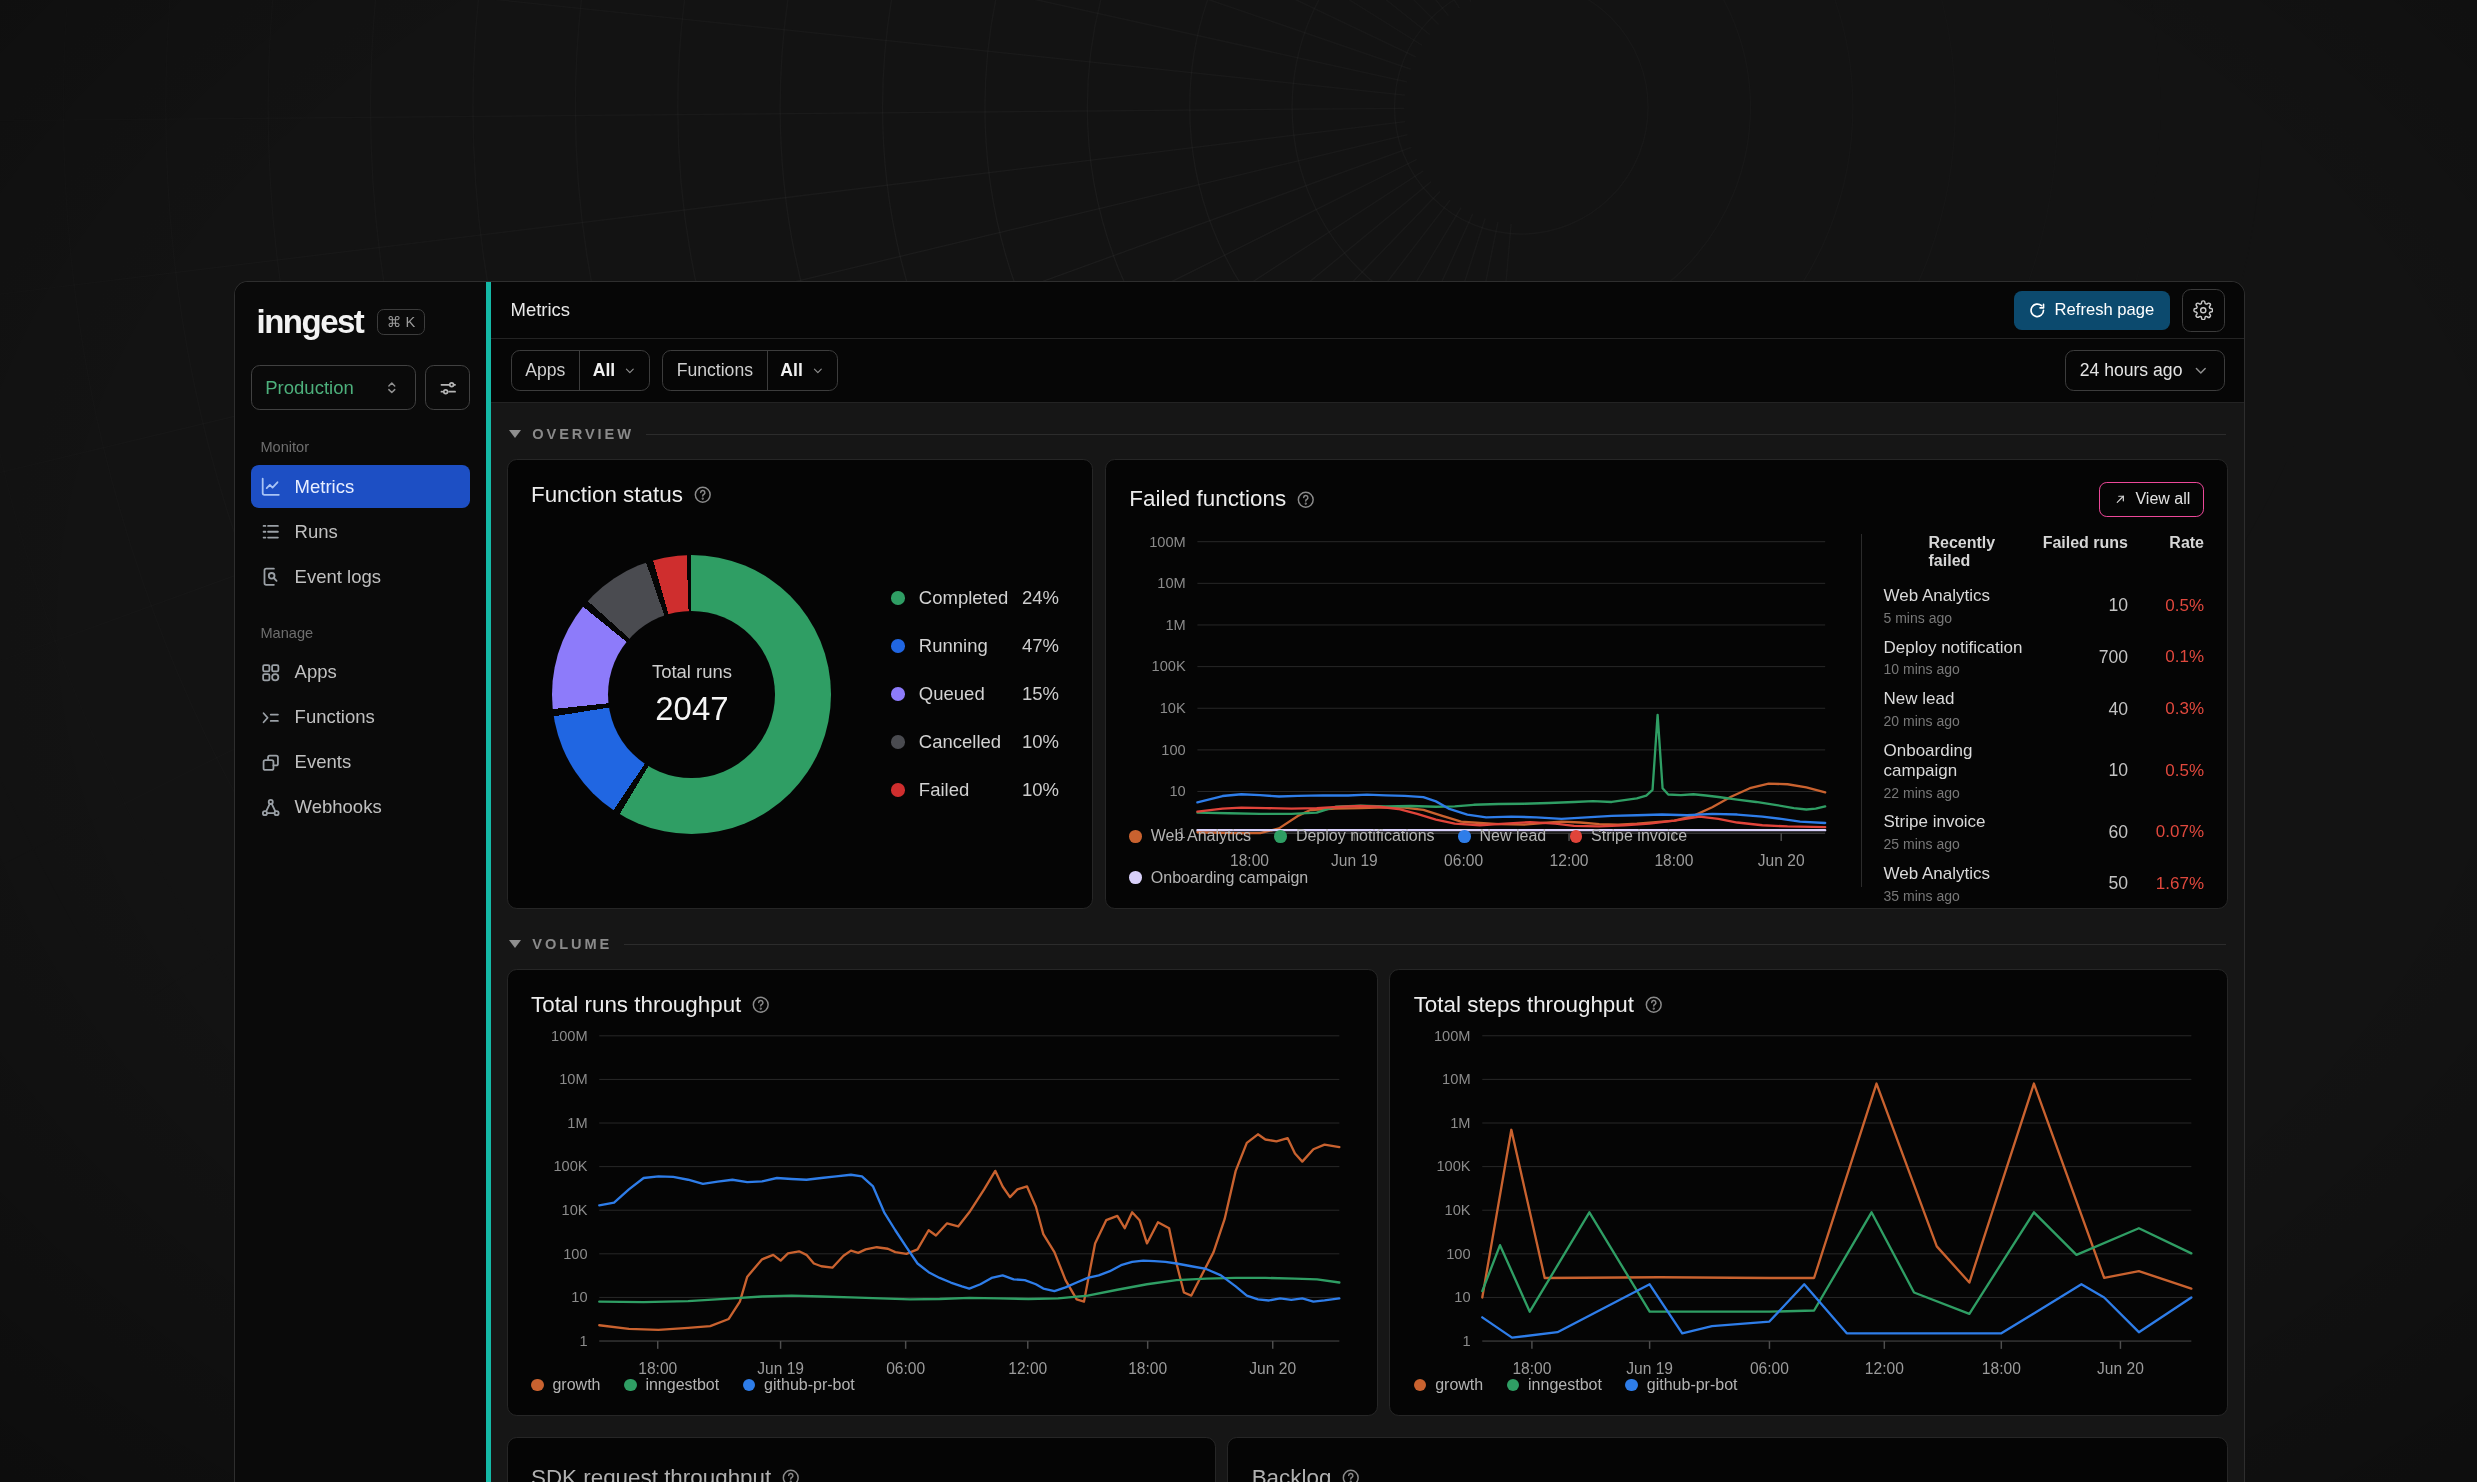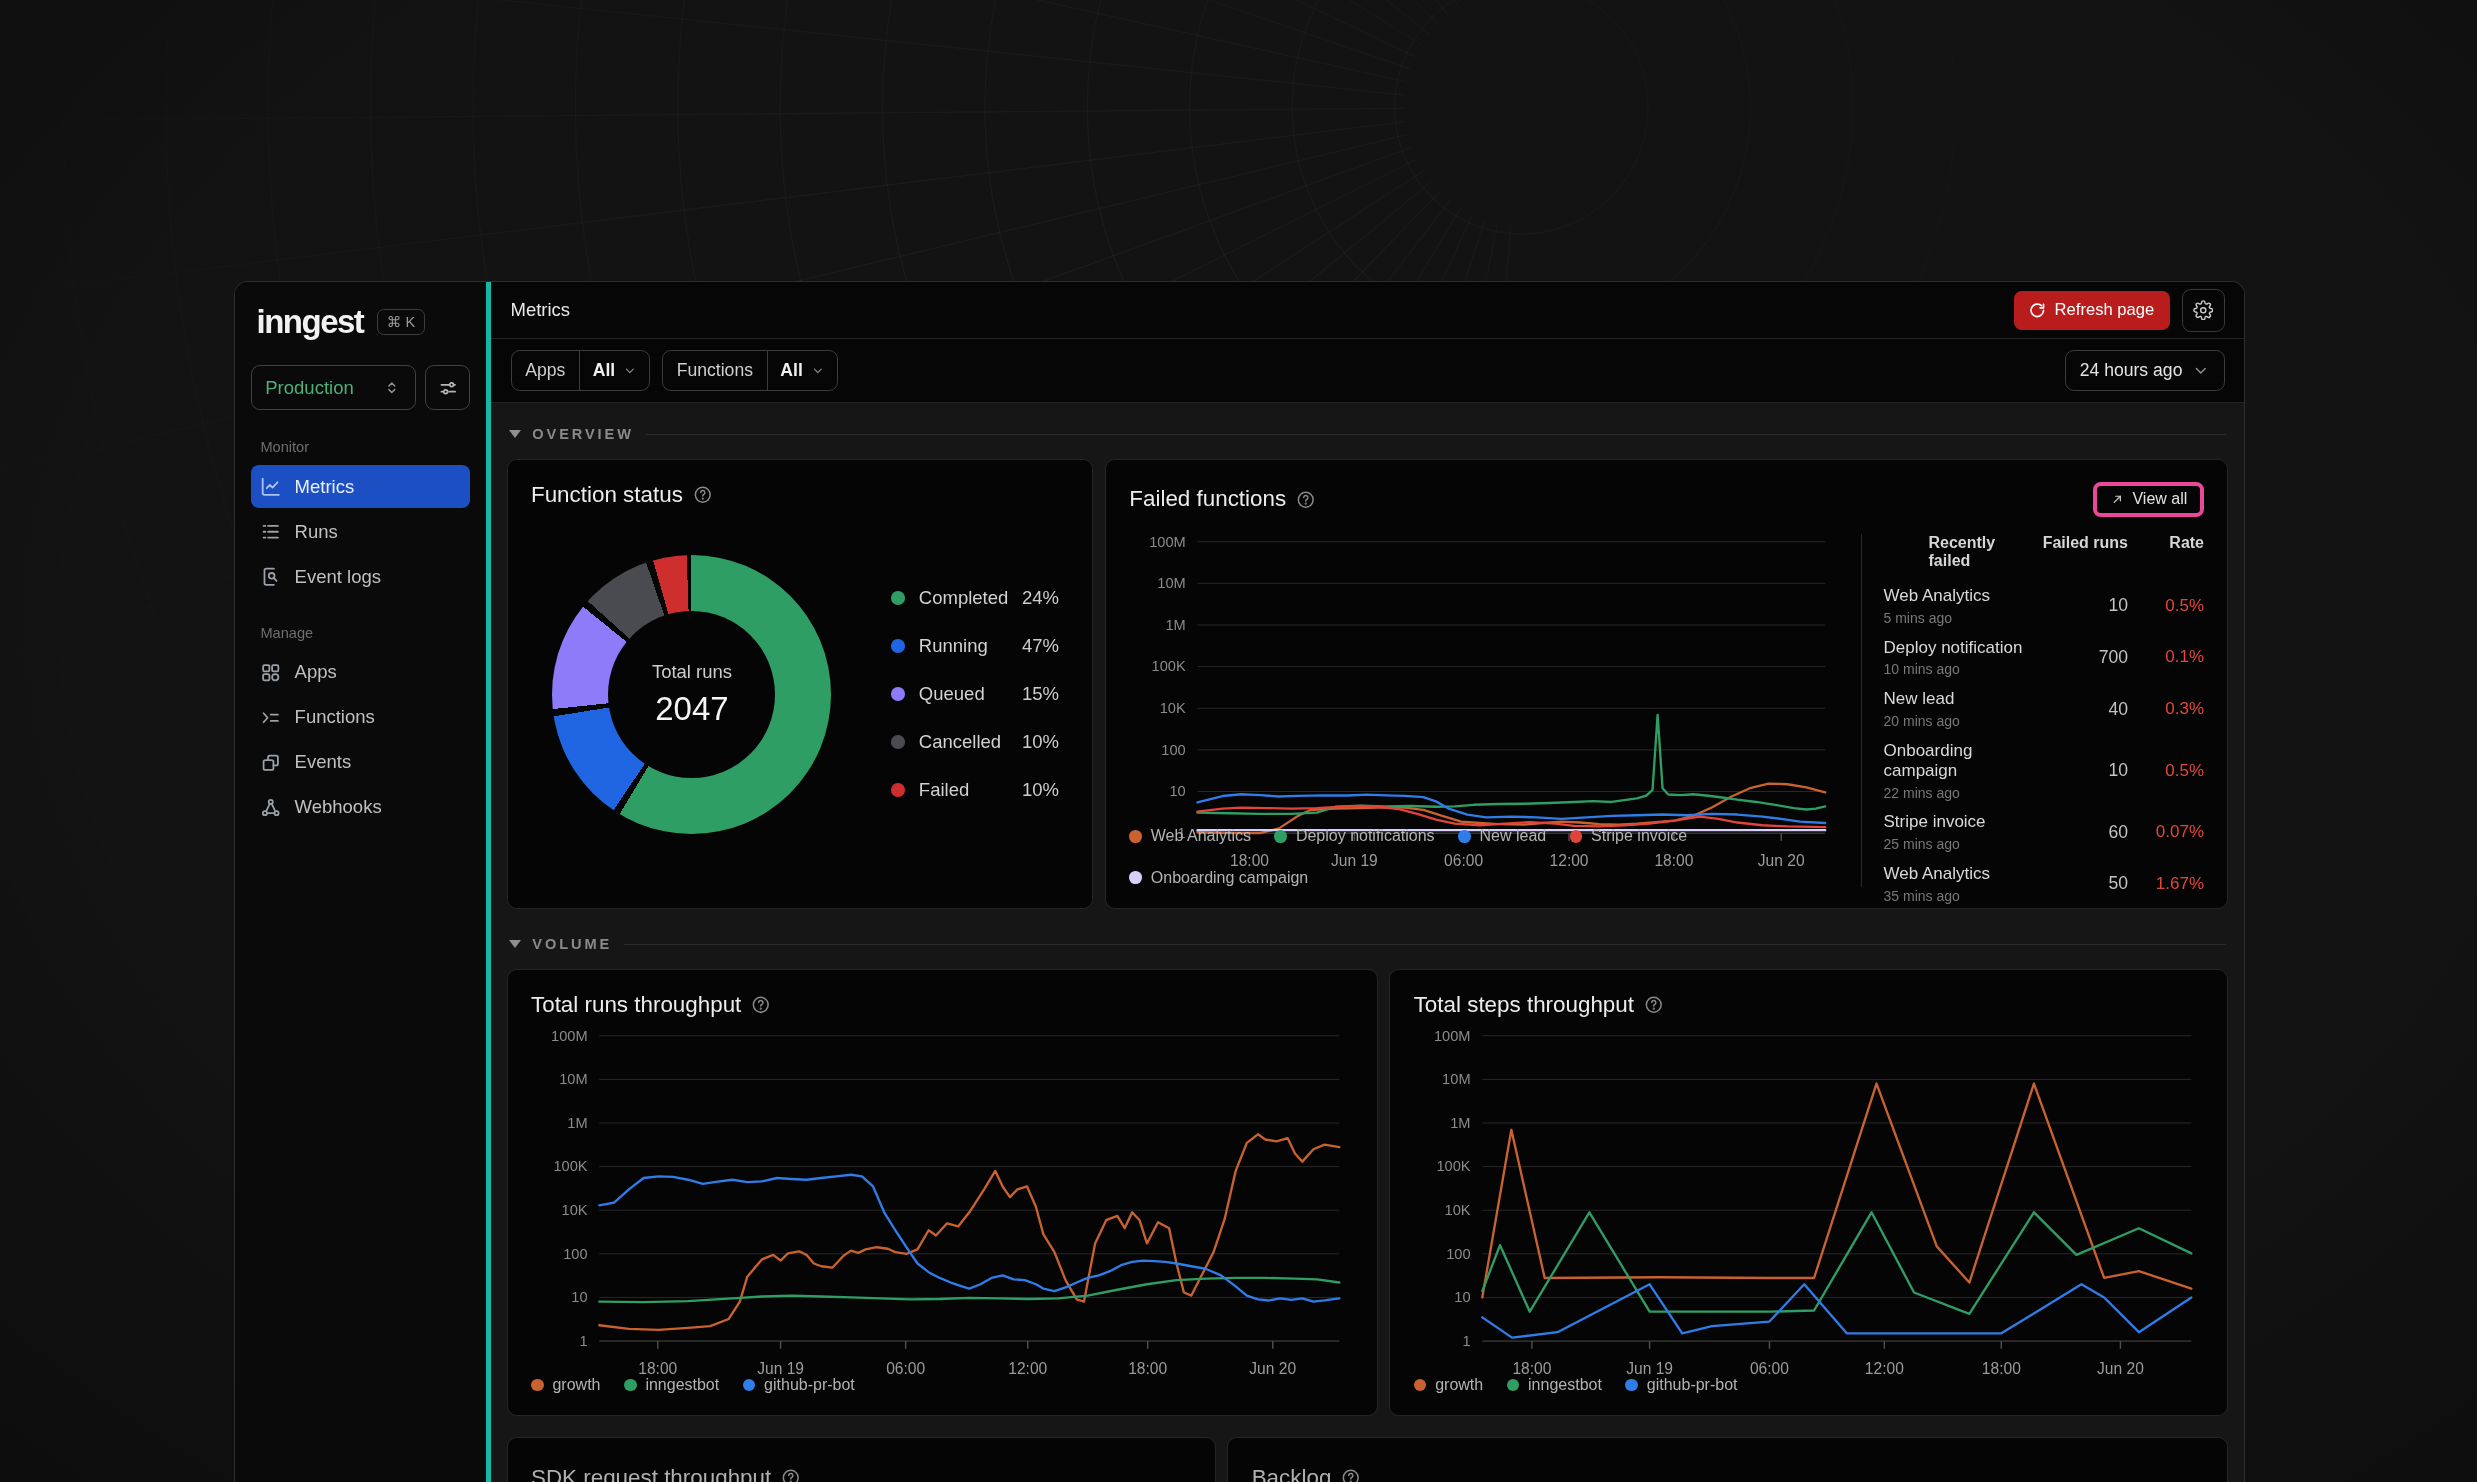--- a/index.html
+++ b/index.html
@@ -45,21 +45,21 @@
   .nav-item .ic svg{width:100%;height:100%;}
   .nav-item.active{background:#1d4fc4;color:#e8efff;}
   .nav-item.active .ic{color:#a9c4f5;}
 
   
   .main{flex:1;display:flex;flex-direction:column;min-width:0;}
   .topbar{flex:0 0 57px;display:flex;align-items:center;padding:0 19.5px;
      border-bottom:1px solid #232323;background:#060606;}
   .topbar-title{font-size:18.5px;color:#e8e8e8;}
   .topbar-right{margin-left:auto;display:flex;gap:11.7px;align-items:center;}
-  .refresh-btn{height:39px;background:#b91c1c;border:none;border-radius:7.8px;color:#fff;
+  .refresh-btn{height:39px;background:#0c4a6e;border:none;border-radius:7.8px;color:#fff;
      font-size:16.6px;display:flex;align-items:center;gap:8.8px;padding:0 15.6px;cursor:pointer;
      font-family:inherit;}
   .refresh-btn .ic{width:16.6px;height:16.6px;display:flex;}
   .refresh-btn .ic svg{width:100%;height:100%;}
   .gear-btn{width:43px;height:43px;border:1px solid #3a3a3a;border-radius:8.8px;background:none;
      color:#c9c9c9;display:flex;align-items:center;justify-content:center;cursor:pointer;}
   .gear-btn svg{width:20.5px;height:20.5px;}
 
   .filterbar{flex:0 0 64px;display:flex;align-items:center;gap:11.7px;padding:0 19.5px;
      border-bottom:1px solid #232323;background:#060606;}
@@ -99,21 +99,21 @@
   .donut-label{font-size:18.5px;color:#cdcdcd;}
   .donut-value{font-size:33px;color:#f5f5f5;font-weight:500;}
   .fs-legend{flex:1;margin:0 9.8px 0 60px;display:flex;flex-direction:column;gap:26px;}
   .lg-row{display:flex;align-items:center;gap:13.7px;}
   .lg-dot{width:13.7px;height:13.7px;border-radius:50%;flex:0 0 auto;}
   .lg-name{flex:1;font-size:18.5px;color:#d2d2d2;}
   .lg-pct{font-size:18.5px;color:#cdcdcd;}
 
   
   #card-failed{flex:1;height:450px;min-width:0;display:flex;flex-direction:column;}
-  .view-all{margin-left:auto;height:35px;border:4px solid #ec4899;border-radius:7.8px;background:none;
+  .view-all{margin-left:auto;height:35px;border:1px solid #ec4899;border-radius:7.8px;background:none;
      display:flex;align-items:center;gap:7.8px;padding:0 12.7px;color:#e2e2e2;font-size:16px;
      cursor:pointer;font-family:inherit;}
   .view-all .mini-ic{width:14.6px;height:14.6px;color:#cfcfcf;}
   .ff-body{display:flex;flex:1;margin-top:13.7px;min-height:0;}
   .chart-zone{flex:1;min-width:0;display:flex;flex-direction:column;}
   .chart-box{flex:1;min-height:0;}
   .chart-legend{display:flex;gap:23.4px;margin-top:7.8px;align-items:center;flex-wrap:wrap;}
   .chart-legend .lg-dot{width:12.7px;height:12.7px;}
   .chart-legend em{font-style:normal;font-size:16px;color:#b3b3b3;}
   .lg-item{display:flex;align-items:center;gap:8.8px;}

